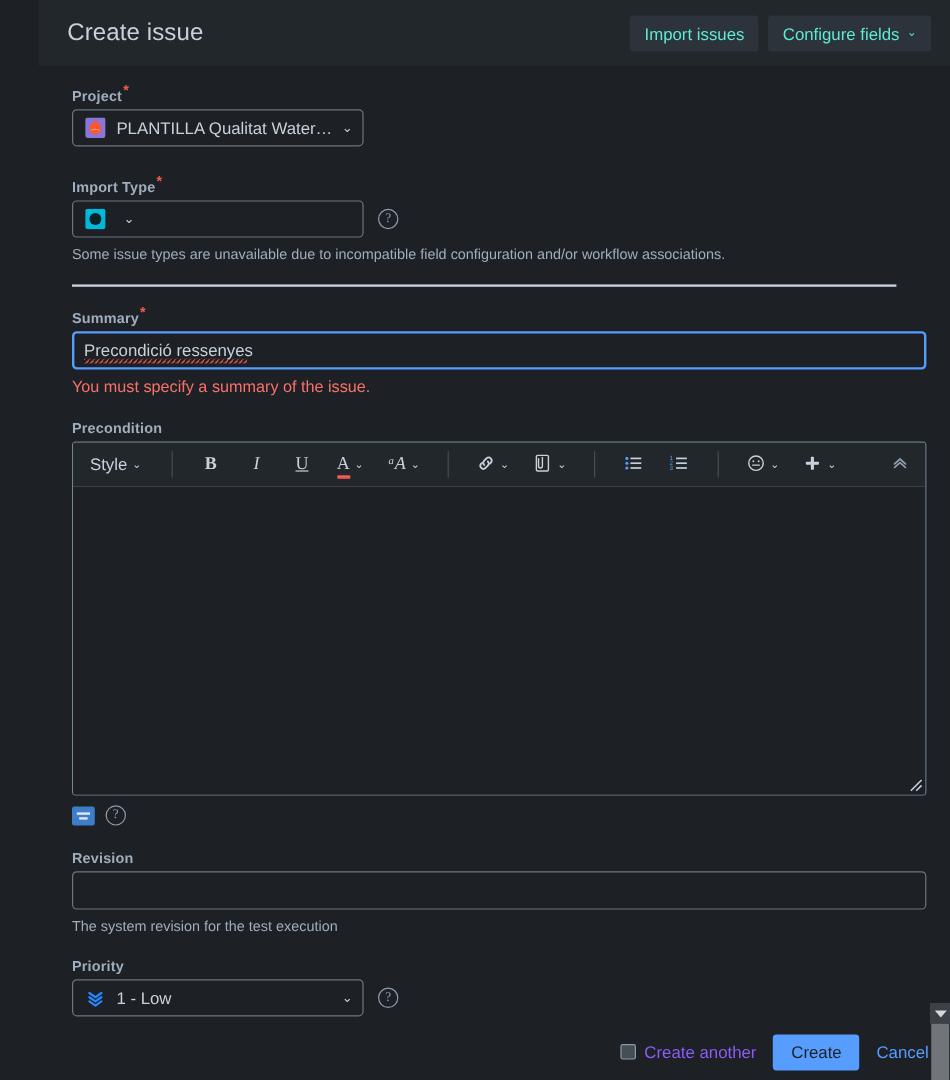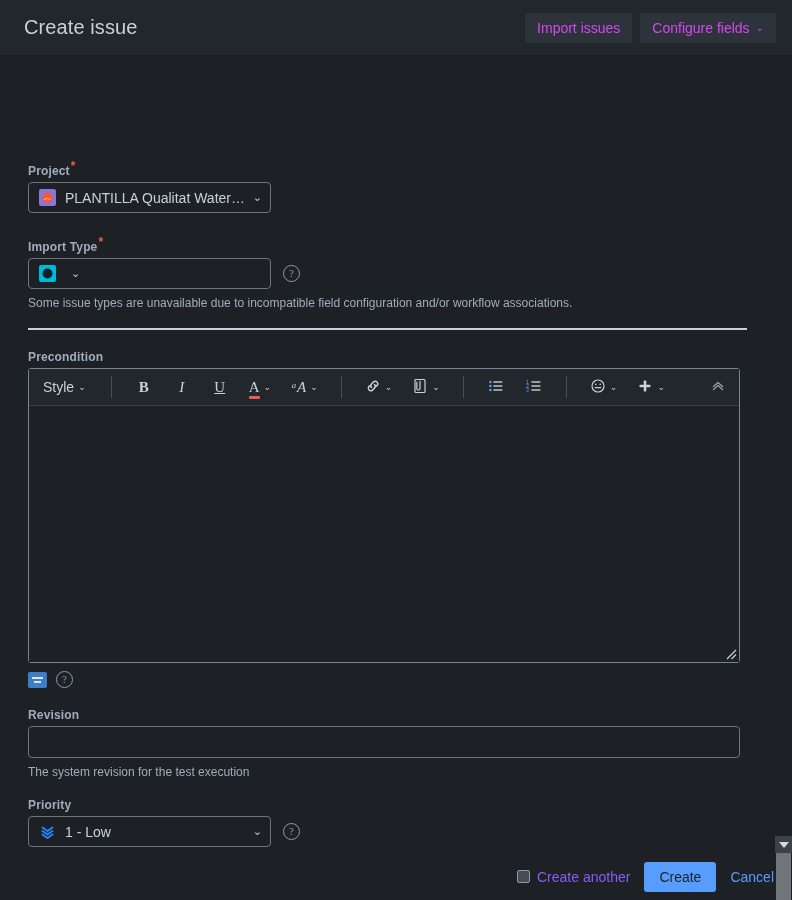--- a/index.html
+++ b/index.html
@@ -7,39 +7,39 @@
     margin: 0; padding: 0;
     width: 792px; height: 900px;
     background: #1d2125;
     font-family: "Liberation Sans", sans-serif;
     overflow: hidden;
   }
   .dialog {
     position: relative;
     width: 792px; height: 900px;
     background: #1d2125;
-    display: flex; flex-direction: column;
+    display: flex; flex-direction: column; padding-left: 32px;
   }
 
   
   .header {
     height: 55px;
     background: #22272b;
     display: flex; align-items: center;
     padding: 0 16px 0 24px;
     flex: 0 0 auto;
     position: relative;
   }
   .header-title {
     font-size: 20px; color: #c7d1db; font-weight: 400;
     letter-spacing: .1px;
   }
   .header-actions { margin-left: auto; display: flex; align-items: center; gap: 8px; }
   .hdr-btn {
-    background: #2c333a; color: #d946ef;
+    background: #2c333a; color: #5eead4;
     border: none; border-radius: 3px;
     font-size: 14px; font-family: "Liberation Sans", sans-serif;
     padding: 8px 12px; cursor: pointer;
     display: inline-flex; align-items: center; gap: 6px;
     line-height: 1;
   }
   .chev { font-size: 10px; opacity: .9; }
 
   
   .body-wrap { flex: 1 1 auto; display: flex; min-height: 0; position: relative; align-items: flex-end; }
@@ -276,20 +276,30 @@
             </span>
             <span class="select-arrow">⌄</span>
           </div>
           <div class="help-icon">?</div>
         </div>
         <div class="helptext">Some issue types are unavailable due to incompatible field configuration and/or workflow associations.</div>
       </div>
 
       <hr class="divider">
 
+      <div class="field">
+        <span class="label">
+          <span>Summary</span><span class="req">*</span>
+        </span>
+        <div class="spellwrap">
+          <input class="text-input focused" type="text" value="Precondició ressenyes" style="">
+          <span class="spell-underline"></span>
+        </div>
+        <div class="error-text">You must specify a summary of the issue.</div>
+      </div>
 
       <div class="field" style="margin-top:20px;">
         <span class="label">Precondition</span>
         <div class="editor">
           <div class="toolbar">
             <div class="tb-item tb-style">
               <span>Style</span>
               <span class="tb-caret">⌄</span>
             </div>
             <div class="tb-sep"></div>

